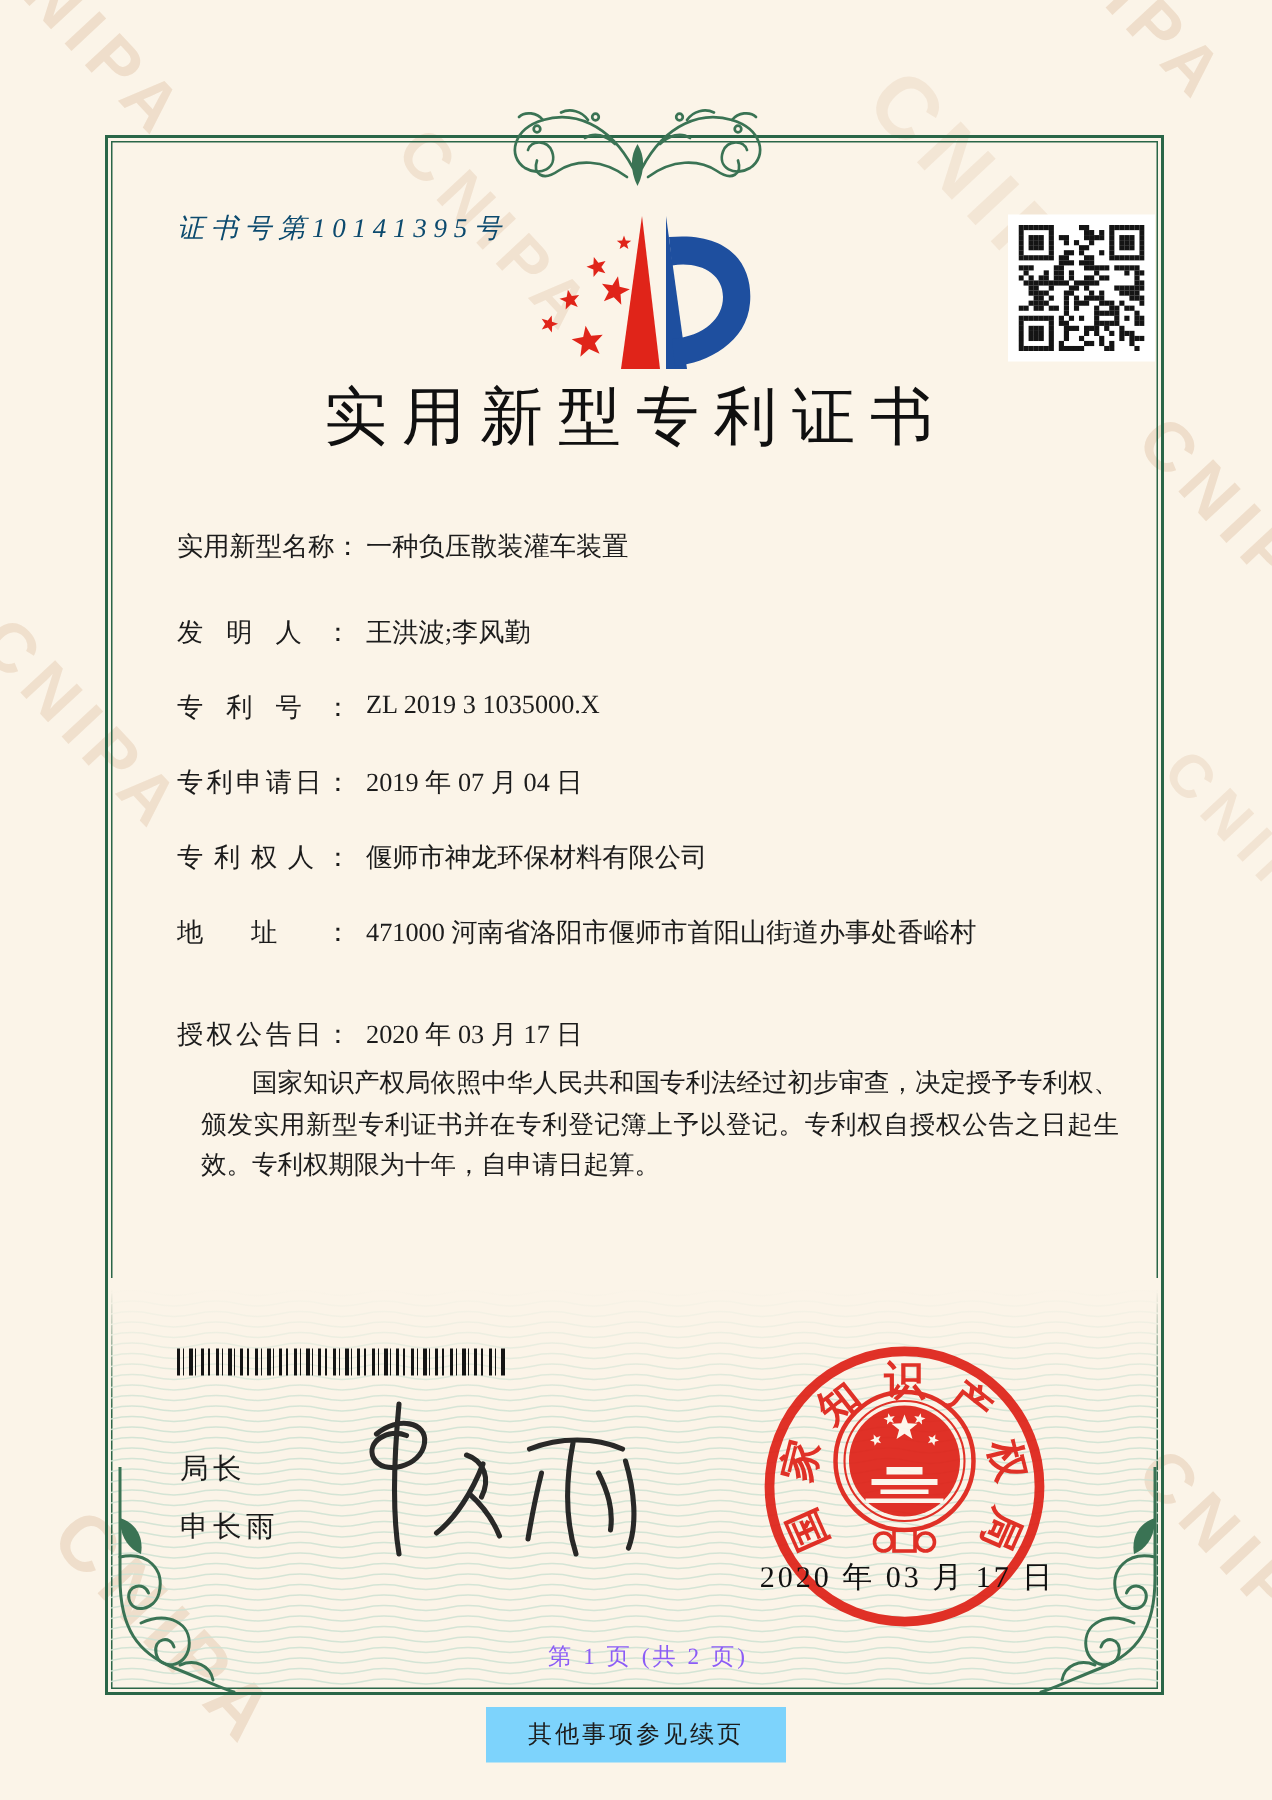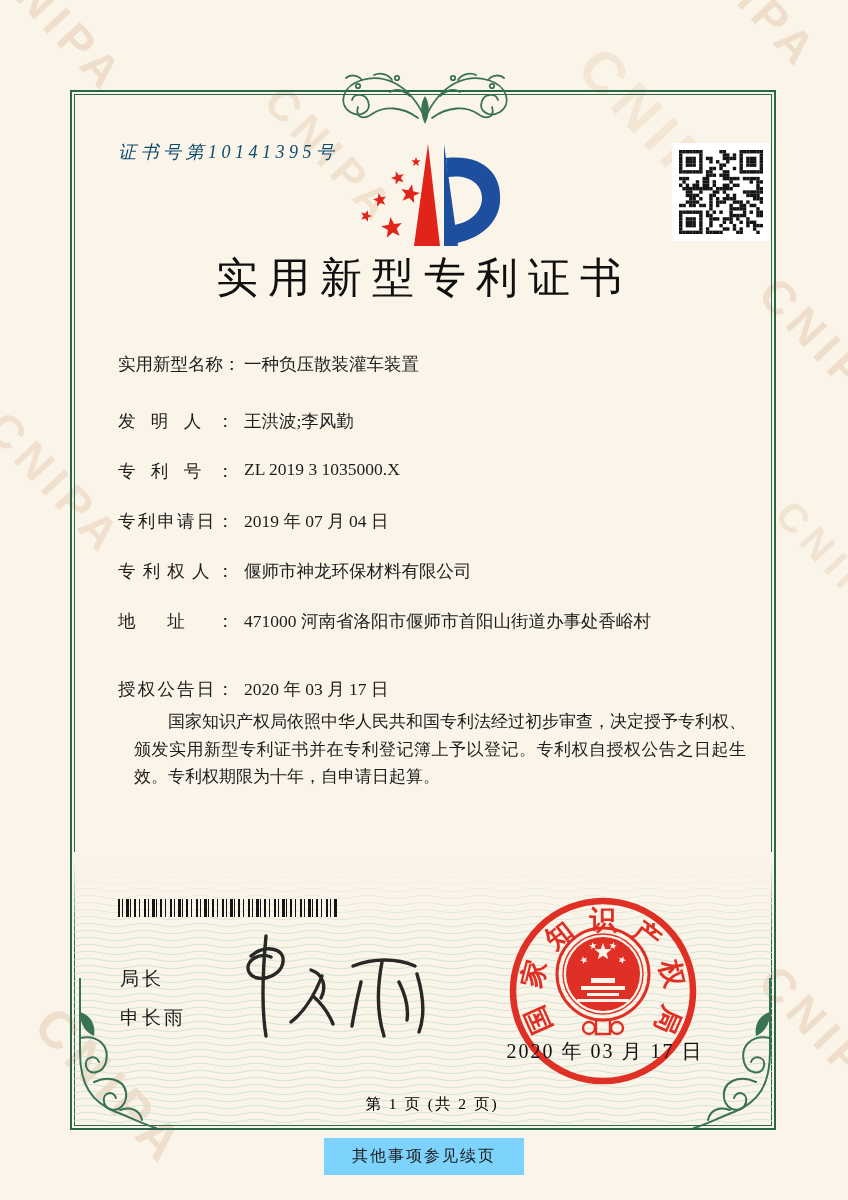--- a/index.html
+++ b/index.html
@@ -111,21 +111,21 @@
   .signature{position:absolute;left:225px;top:926px;}
 
   .seal{position:absolute;left:505px;top:894px;z-index:3;}
   .seal-date{
     position:absolute;left:500px;top:1038px;width:210px;
     text-align:center;font-size:20px;letter-spacing:2px;color:#111;z-index:4;
   }
 
   .page-num{
     position:absolute;left:16px;right:0;top:1094px;
-    text-align:center;font-size:15.5px;letter-spacing:2px;color:#000000;
+    text-align:center;font-size:15.5px;letter-spacing:2px;color:#8b5cf6;
   }
   .cont-note{
     position:absolute;left:50%;top:1138px;transform:translateX(-50%);
     background:#7dd3fc;padding:8px 28px;
     font-size:16px;letter-spacing:2px;color:#1c1c1c;white-space:nowrap;
   }
 </style>
 </head>
 <body>
 

